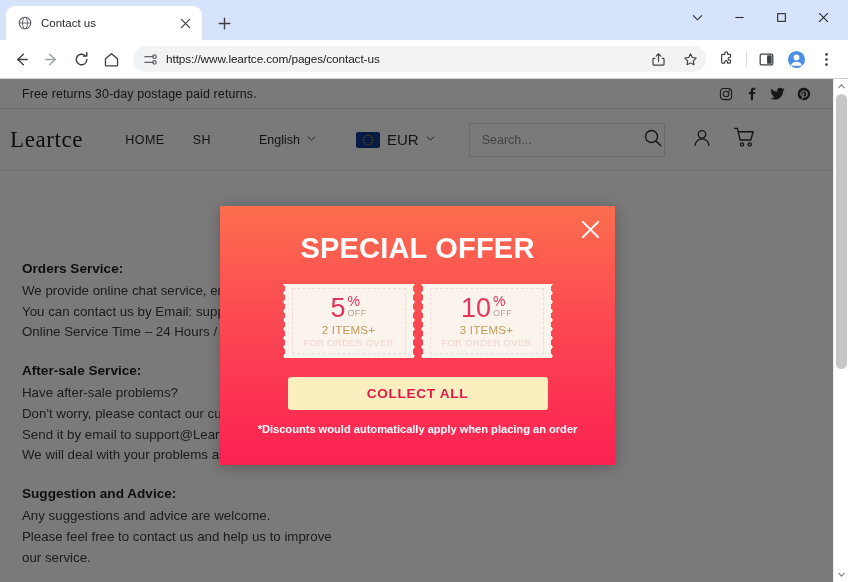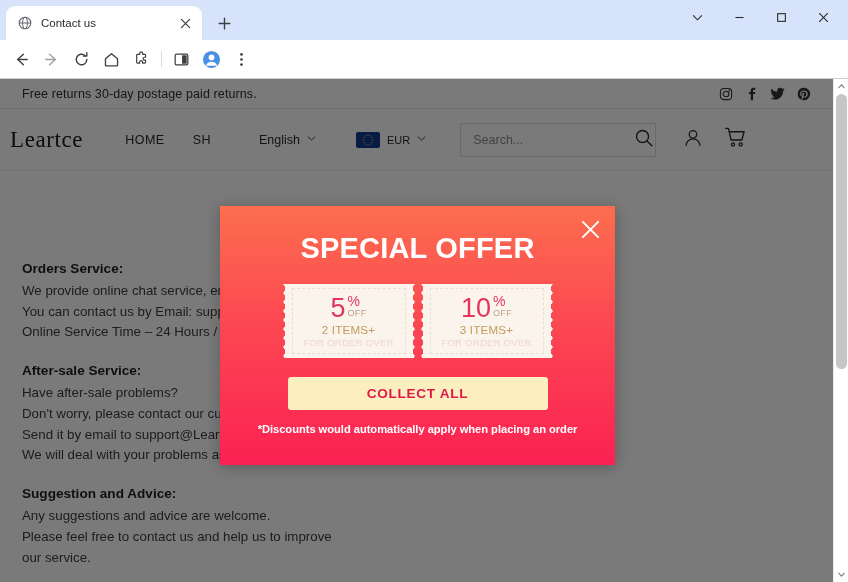--- a/index.html
+++ b/index.html
@@ -153,21 +153,21 @@
   .nav { display: flex; align-items: center; gap: 28px; margin-left: 42px; }
   .nav-item { font-size: 12.5px; color: #2b2b2b; letter-spacing: .5px; }
   .lang {
     display: flex; align-items: center; gap: 7px;
     margin-left: 48px;
     font-size: 12.5px; color: #2b2b2b;
   }
   .curr {
     display: flex; align-items: center; gap: 7px;
     margin-left: 40px;
-    font-size: 11px; color: #2b2b2b;
+    font-size: 15px; color: #2b2b2b;
   }
   .flag {
     width: 24px; height: 16px; border-radius: 2px;
     background: #123a8f;
     position: relative; flex: 0 0 24px;
     display:flex; align-items:center; justify-content:center;
   }
   .caret { font-size: 9px; color: #444; }
   .searchbox {
     margin-left: 34px;
@@ -379,20 +379,41 @@
           <path d="M14.6 9a5.6 5.6 0 1 1-1.7-4" stroke="#3c4043" stroke-width="1.5" fill="none" stroke-linecap="round"></path>
           <path d="M14.6 1.8V5.4h-3.6" stroke="#3c4043" stroke-width="1.5" fill="none" stroke-linecap="round" stroke-linejoin="round"></path>
         </svg>
     </div>
     <div class="tb-btn">
       <svg width="17" height="17" viewBox="0 0 18 18">
           <path d="M2.6 8.2L9 2.8l6.4 5.4V15a.7.7 0 0 1-.7.7H3.3a.7.7 0 0 1-.7-.7z" stroke="#3c4043" stroke-width="1.4" fill="none" stroke-linejoin="round"></path>
         </svg>
     </div>
 
+    <div class="omnibox">
+      <span class="omni-icon">
+        <svg width="15" height="15" viewBox="0 0 16 16">
+            <path d="M2 5h9M2 11h9" stroke="#5f6368" stroke-width="1.3" stroke-linecap="round"></path>
+            <circle cx="12.2" cy="5" r="1.9" fill="none" stroke="#5f6368" stroke-width="1.3"></circle>
+            <circle cx="12.2" cy="11" r="1.9" fill="none" stroke="#5f6368" stroke-width="1.3"></circle>
+          </svg>
+      </span>
+      <span class="omni-url" title="https://www.leartce.com/pages/contact-us">https://www.leartce.com/pages/contact-us</span>
+      <span class="omni-act">
+        <svg width="15" height="15" viewBox="0 0 16 16">
+            <path d="M4 6.8H3a.9.9 0 0 0-.9.9v5.4a.9.9 0 0 0 .9.9h10a.9.9 0 0 0 .9-.9V7.7a.9.9 0 0 0-.9-.9h-1" stroke="#3c4043" stroke-width="1.25" fill="none" stroke-linecap="round"></path>
+            <path d="M8 10V1.9M8 1.9L5.5 4.4M8 1.9l2.5 2.5" stroke="#3c4043" stroke-width="1.25" fill="none" stroke-linecap="round" stroke-linejoin="round"></path>
+          </svg>
+      </span>
+      <span class="omni-act">
+        <svg width="15" height="15" viewBox="0 0 16 16">
+            <path d="M8 1.9l1.85 3.9 4.15.6-3 3 .72 4.2L8 11.6 4.28 13.6 5 9.4l-3-3 4.15-.6z" stroke="#3c4043" stroke-width="1.2" fill="none" stroke-linejoin="round"></path>
+          </svg>
+      </span>
+    </div>
 
     <div class="tb-btn">
       <svg width="17" height="17" viewBox="0 0 18 18">
           <path d="M7.2 2.4a1.5 1.5 0 0 1 3 0v1.1h2.3a.8.8 0 0 1 .8.8v2.3h-1.1a1.5 1.5 0 0 0 0 3h1.1v2.4a.8.8 0 0 1-.8.8h-2.4v-1.1a1.5 1.5 0 1 0-3 0v1.1H4.7a.8.8 0 0 1-.8-.8V4.3a.8.8 0 0 1 .8-.8h2.5z" stroke="#3c4043" stroke-width="1.25" fill="none" stroke-linejoin="round"></path>
         </svg>
     </div>
     <div class="tb-sep"></div>
     <div class="tb-btn">
       <svg width="17" height="17" viewBox="0 0 18 18">
           <rect x="2.3" y="3.2" width="13.4" height="11.6" rx="1.5" fill="none" stroke="#3c4043" stroke-width="1.3"></rect>

